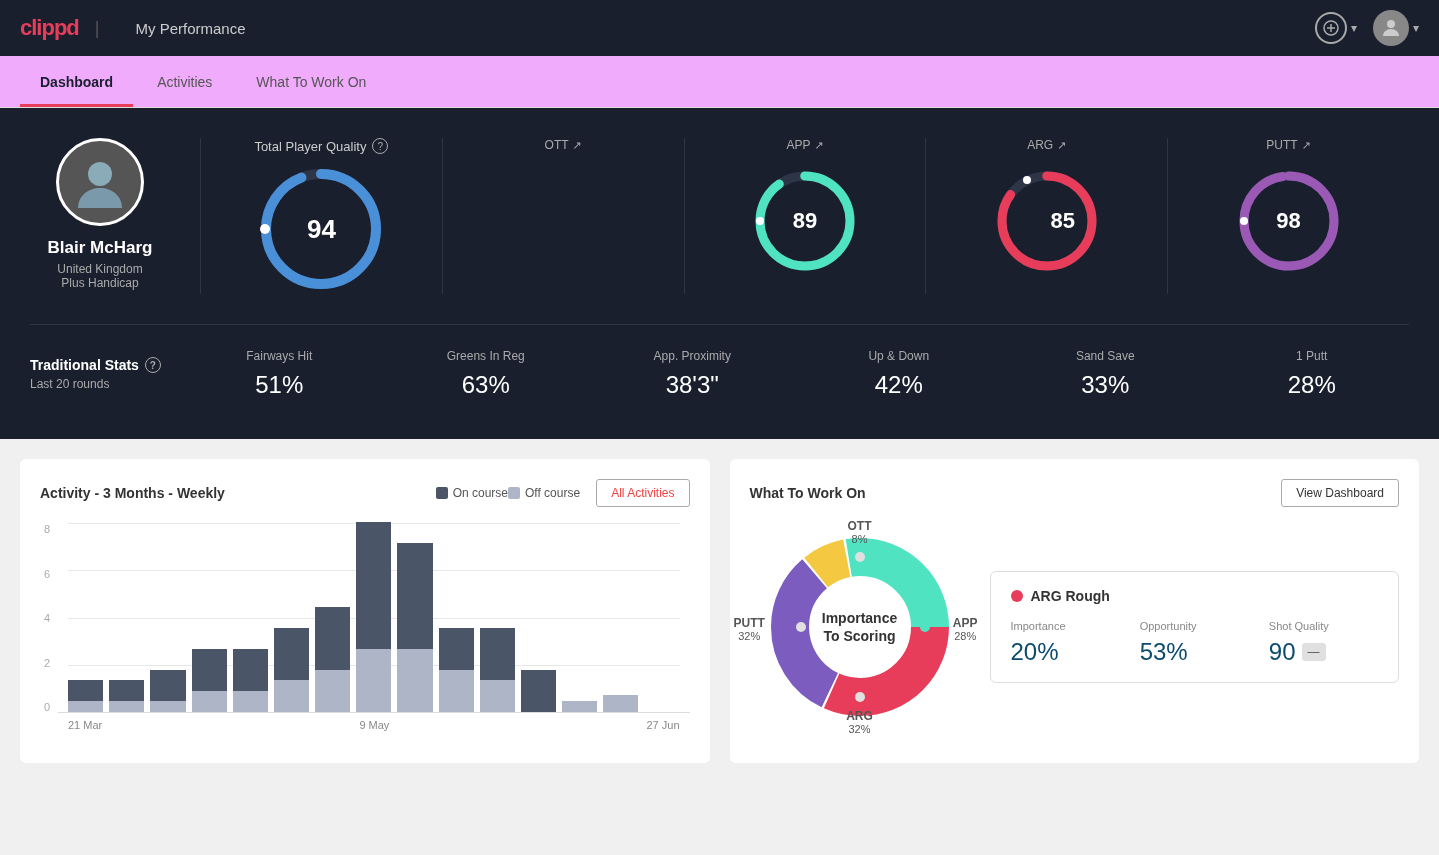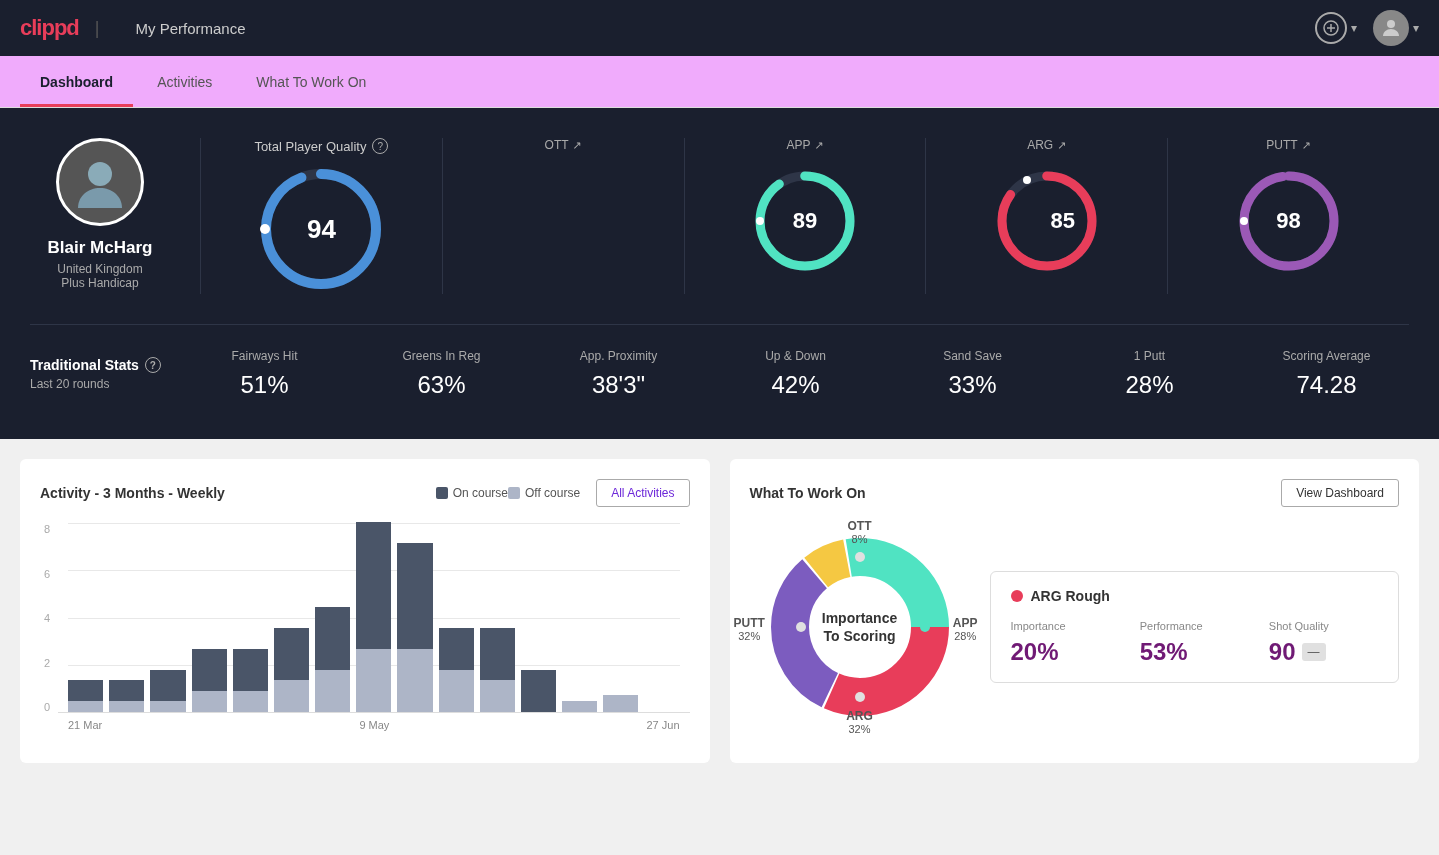--- a/index.html
+++ b/index.html
@@ -261,21 +261,21 @@
       width: 12px; height: 12px;
       border-radius: 2px;
     }
     .all-activities-btn {
       border: 1px solid #aaa;
       background: #fff;
       padding: 6px 14px;
       font-size: 12px;
       cursor: pointer;
       border-radius: 3px;
-      color: #6d28d9;
+      color: #ef4444;
     }
 
     .chart-area {
       position: relative;
       height: 220px;
     }
     .chart-bars {
       display: flex;
       align-items: flex-end;
       height: 190px;
@@ -386,22 +386,22 @@
     .info-metric {
       flex: 1;
     }
     .info-metric-label {
       font-size: 11px;
       color: #888;
       margin-bottom: 6px;
     }
     .info-metric-value {
       font-size: 24px;
-      font-weight: 700;
-      color: #701a75;
+      font-weight: 400;
+      color: #0c4a6e;
     }
     .info-metric-badge {
       display: inline-block;
       background: #e0e0e0;
       border-radius: 3px;
       padding: 2px 6px;
       font-size: 12px;
       color: #555;
       margin-left: 6px;
     }
@@ -585,24 +585,20 @@
       <div class="stat-name">Up &amp; Down</div>
       <div class="stat-value">42%</div>
     </div>
     <div class="stat-item">
       <div class="stat-name">Sand Save</div>
       <div class="stat-value">33%</div>
     </div>
     <div class="stat-item">
       <div class="stat-name">1 Putt</div>
       <div class="stat-value">28%</div>
-    </div>
-    <div class="stat-item">
-      <div class="stat-name">Scoring Average</div>
-      <div class="stat-value">74.28</div>
     </div>
   </div>
 </div>
 
 <div class="bottom-section">
 
   <div class="card">
     <div class="activity-header">
       <span class="activity-title">Activity - 3 Months - Weekly</span>
       <div style="display:flex; align-items:center; gap:16px;">
@@ -791,21 +787,21 @@
           <div class="info-card-title">
             <div class="info-dot" style="background:#e83d5a;"></div>
             <span>ARG Rough</span>
           </div>
           <div class="info-metrics">
             <div class="info-metric">
               <div class="info-metric-label">Importance</div>
               <div class="info-metric-value">20%</div>
             </div>
             <div class="info-metric">
-              <div class="info-metric-label">Performance</div>
+              <div class="info-metric-label">Opportunity</div>
               <div class="info-metric-value">53%</div>
             </div>
             <div class="info-metric">
               <div class="info-metric-label">Shot Quality</div>
               <div style="display:flex; align-items:center;">
                 <span class="info-metric-value">90</span>
                 <span class="info-metric-badge">—</span>
               </div>
             </div>
           </div>

